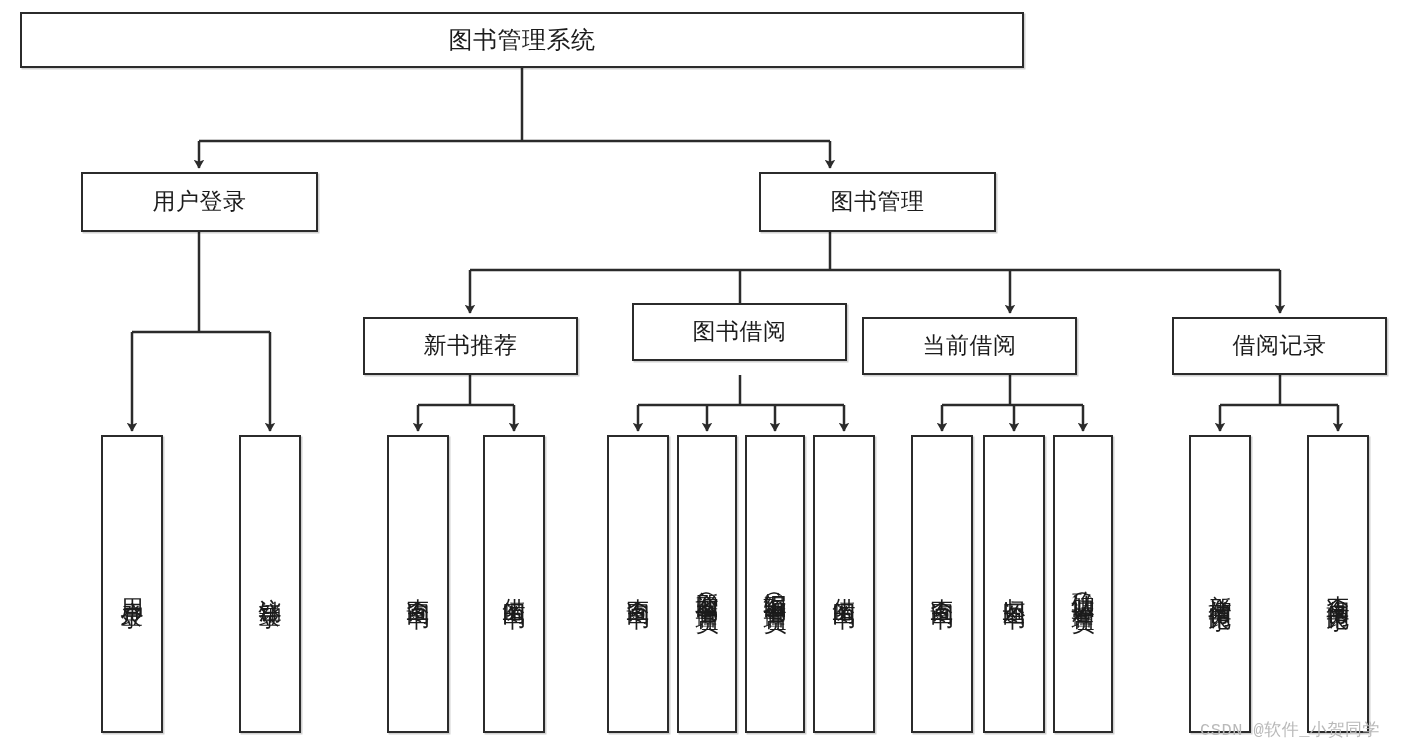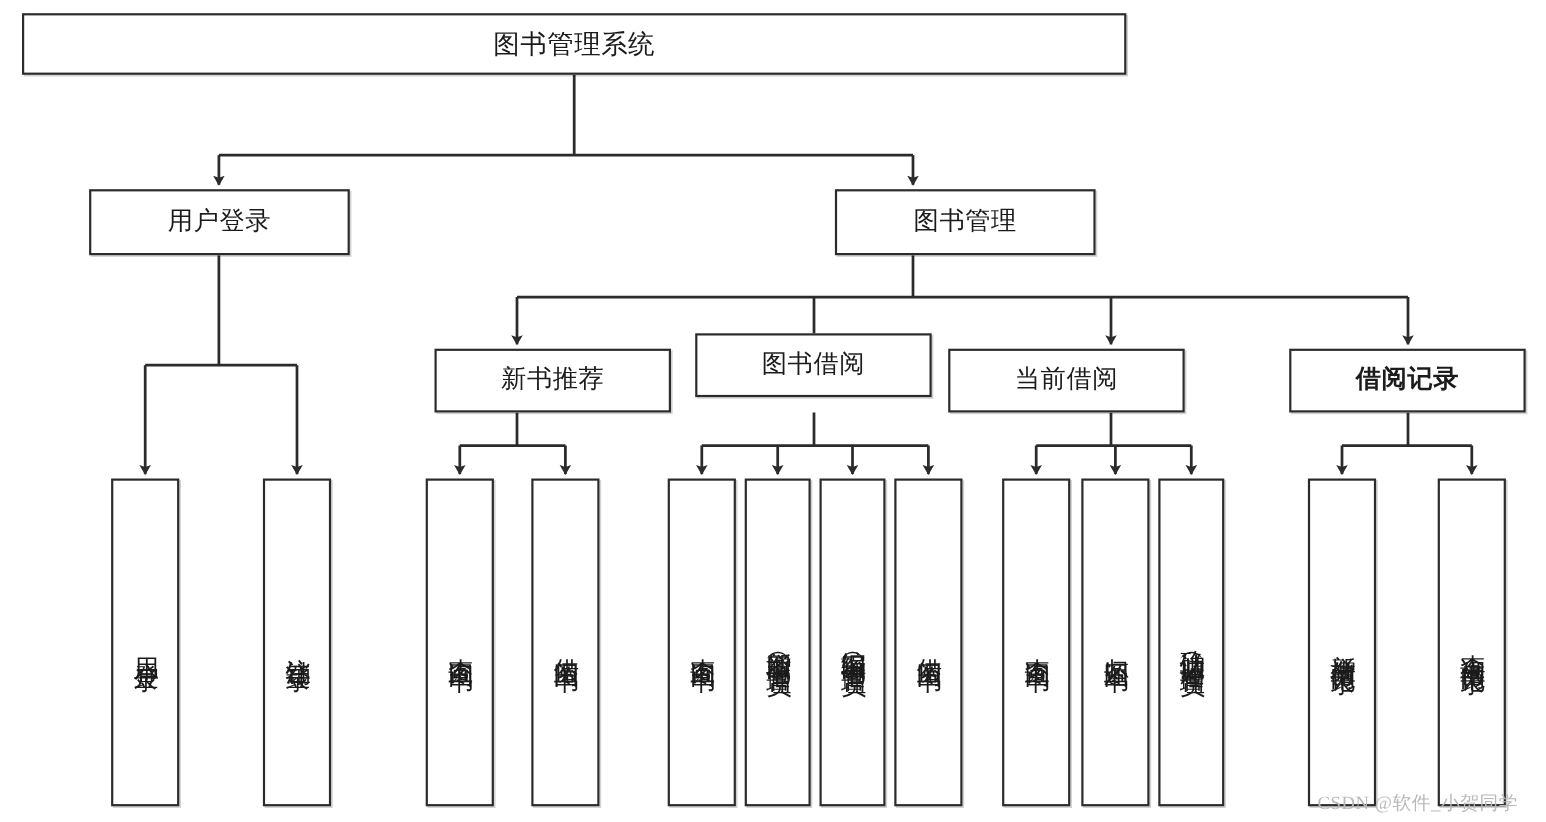--- a/index.html
+++ b/index.html
@@ -65,21 +65,21 @@
   }
   #watermark {
     position: absolute;
     right: 10px;
     bottom: 6px;
     font-size: 17px;
     color: #b9b9b9;
     letter-spacing: 0.5px;
     z-index: 5;
     white-space: nowrap;
-    font-family: Liberation Serif, serif;
+    font-family: Liberation Mono, monospace;
     margin-top: 24px;
   }
 </style>
 </head>
 <body>
 
 <div id="canvas">
 
   <svg id="edges" viewBox="0 0 1405 747" width="1405" height="747">
     <defs>
@@ -135,30 +135,30 @@
     <span class="label">图书管理系统</span>
   </div>
 
   <div class="node horiz" style="left:81px; top:172px; width:237px; height:60px;">
     <span class="label">用户登录</span>
   </div>
   <div class="node horiz" style="left:711px; top:172px; width:237px; height:60px;margin-left:48px;">
     <span class="label">图书管理</span>
   </div>
 
-  <div class="node horiz" style="left:363px; top:317px; width:215px; height:58px;margin-left:32px;">
+  <div class="node horiz" style="left:363px; top:317px; width:215px; height:58px;">
     <span class="label">新书推荐</span>
   </div>
   <div class="node horiz" style="left:632px; top:303px; width:215px; height:58px;">
     <span class="label">图书借阅</span>
   </div>
   <div class="node horiz" style="left:862px; top:317px; width:215px; height:58px;">
     <span class="label">当前借阅</span>
   </div>
-  <div class="node horiz" style="left:1172px; top:317px; width:215px; height:58px;font-weight:bold;">
+  <div class="node horiz" style="left:1172px; top:317px; width:215px; height:58px;">
     <span class="label">借阅记录</span>
   </div>
 
   <div class="node vert" style="left:101px; top:435px; width:62px; height:298px;">
     <span class="label">用户登录</span>
   </div>
   <div class="node vert" style="left:239px; top:435px; width:62px; height:298px;">
     <span class="label">注销登录</span>
   </div>
 

